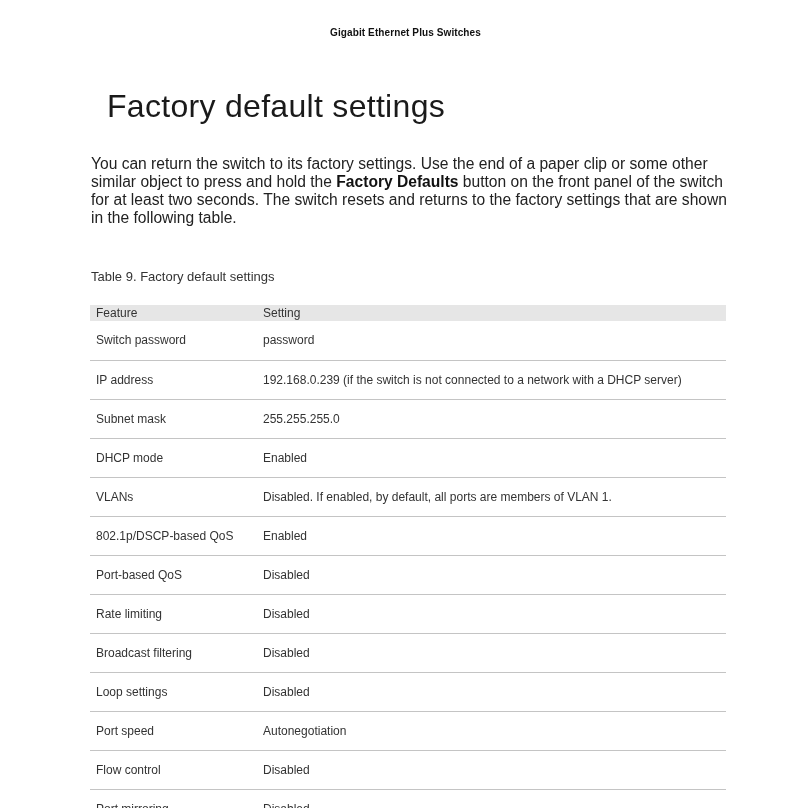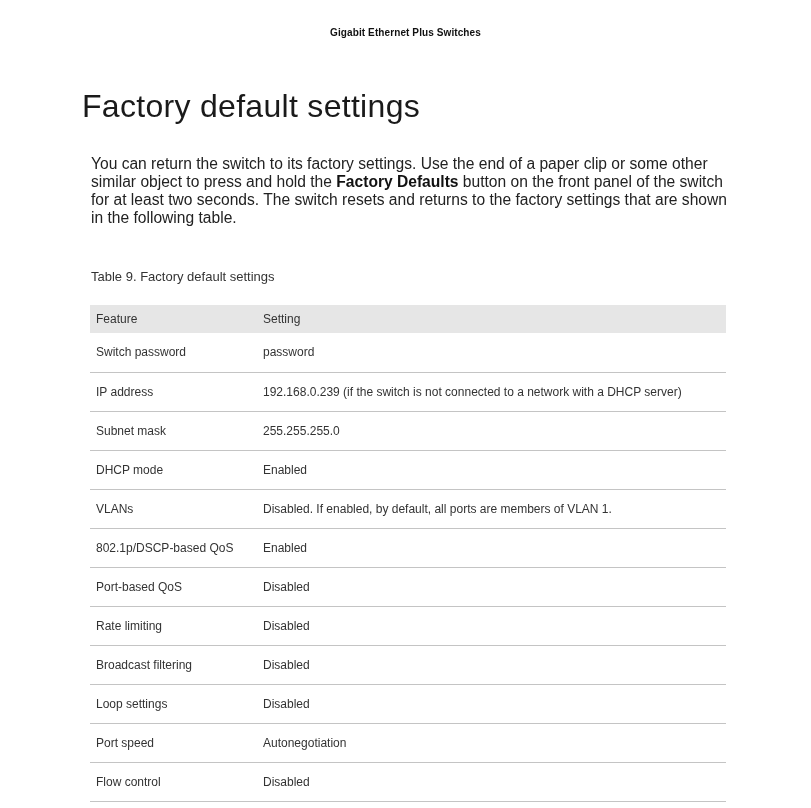--- a/index.html
+++ b/index.html
@@ -22,21 +22,21 @@
       text-align: center;
       font-family: "Liberation Sans", sans-serif;
       font-weight: bold;
       font-size: 10px;
       color: #111;
       letter-spacing: 0.1px;
     }
     .page-title {
       position: absolute;
       top: 88px;
-      left: 82px;
+      left: 107px;
       font-family: "Liberation Sans", sans-serif;
       font-weight: normal;
       font-size: 32px;
       color: #1a1a1a;
       letter-spacing: 0.3px;
     }
     .intro {
       position: absolute;
       top: 155px;
       left: 91px;
@@ -62,21 +62,21 @@
       width: 636px;
       border-collapse: collapse;
       font-family: "Liberation Sans", sans-serif;
       font-size: 12px;
       color: #333;
     }
     table.settings th {
       background: #e6e6e6;
       text-align: left;
       font-weight: normal;
-      height: 28px;
+      height: 16px;
       padding: 0 6px;
       color: #333;
     }
     table.settings td {
       height: 39px;
       padding: 0 6px;
       border-bottom: 1.5px solid #c4c4c4;
       vertical-align: middle;
     }
     table.settings .col-feature { width: 167px; }

